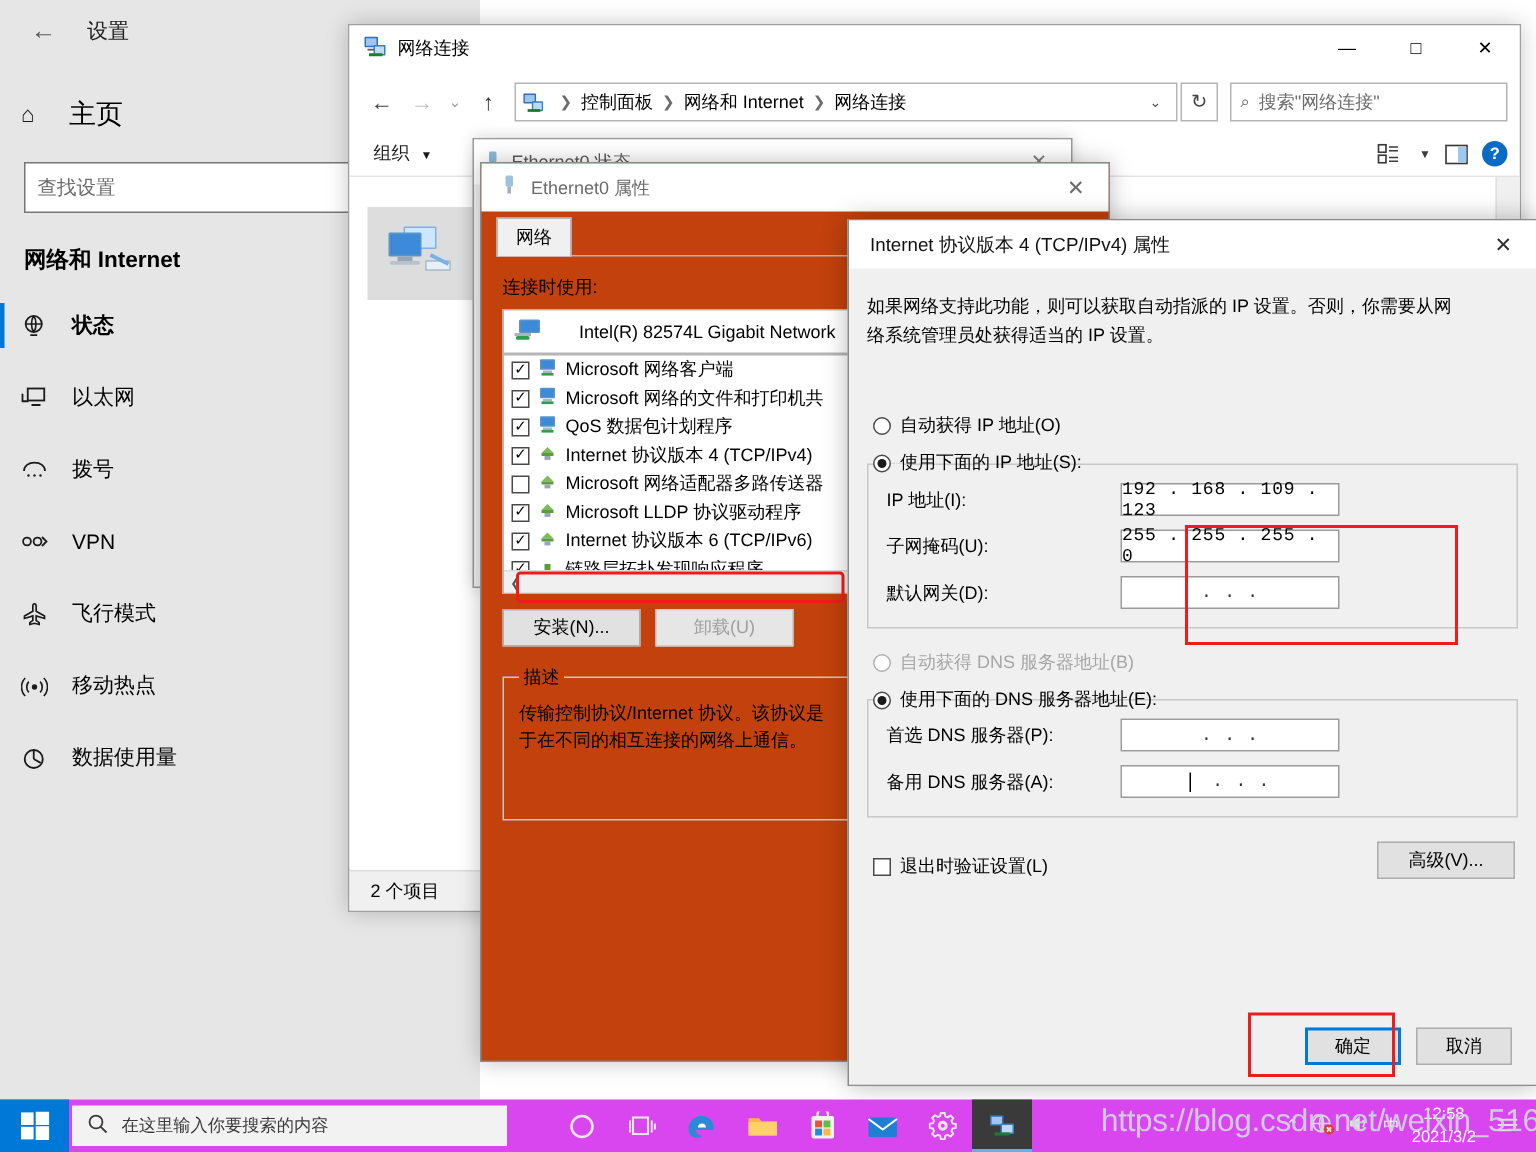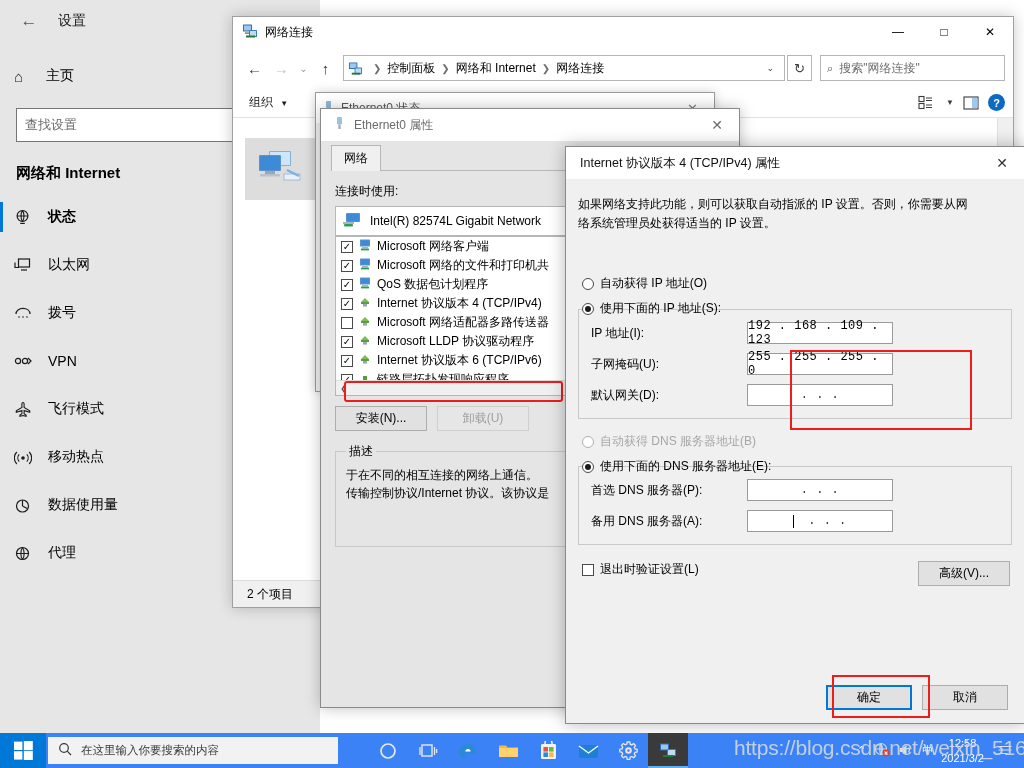--- a/index.html
+++ b/index.html
@@ -26,21 +26,21 @@
     display: flex; align-items: center; justify-content: center;
     color: #5a5a5a; font-size: 17px;
   }
   #settings-title {
     position: absolute; left: 58px; top: 12px; font-size: 14px; color: #1b1b1b;
   }
   .nav-home {
     display: flex; align-items: center; height: 36px; padding-left: 14px; margin-top: 10px;
   }
   .nav-home .glyph { width: 32px; font-size: 15px; color: #1b1b1b; }
-  .nav-home .lbl { font-size: 14px; text-align: center; }
+  .nav-home .lbl { font-size: 18px; text-align: center; }
   #settings-search {
     margin: 14px 14px 0 16px; height: 34px;
     border: 1px solid #767676; background: #fff;
     display: flex; align-items: center; padding: 0 8px;
   }
   #settings-search .ph { color: #6b6b6b; font-size: 13px; }
   #settings-heading {
     margin: 22px 0 10px 16px; font-size: 15px; font-weight: bold; color: #000;
   }
   .sb-item {
@@ -142,21 +142,21 @@
   }
   #eth-status-title {
     height: 30px; display: flex; align-items: center; padding: 0 6px;
     background: #ffffff; color: #5a5a5a; font-size: 12px;
   }
   #eth-status-title .x { margin-left: auto; color: #7a7a7a; font-size: 13px; padding: 0 10px; }
 
   
   #eth-props {
     position: absolute; left: 320px; top: 108px; width: 420px; height: 600px;
-    background: #e5e5e5; border: 1px solid #8a8a8a;
+    background: #c2410c; border: 1px solid #8a8a8a;
     box-shadow: 0 0 14px rgba(0,0,0,0.25);
   }
   #eth-props-title {
     height: 32px; background: #ffffff; display: flex; align-items: center; padding: 0 4px;
   }
   #eth-props-title .ico { margin-left: 8px; }
   #eth-props-title .t { margin-left: 8px; font-size: 12px; color: #6b6b6b; }
   #eth-props-title .x { margin-left: auto; font-size: 14px; color: #6b6b6b; padding: 0 12px; }
 
   .tabstrip { height: 26px; position: relative; margin: 4px 10px 0 10px; }
@@ -165,21 +165,21 @@
   }
   .tab {
     display: inline-flex; align-items: center; height: 26px; padding: 0 12px;
     background: #f0f0f0; border: 1px solid #b6b6b6; border-bottom: none;
     font-size: 12px; position: relative; z-index: 2;
   }
   .dlg-body { padding: 12px 14px 0 14px; font-size: 12px; }
   .lbl-row { margin-bottom: 6px; }
   .combo {
     height: 30px; border: 1px solid #b6b6b6; background: #fff;
-    display: flex; align-items: center; padding: 0 6px; gap: 8px;
+    display: flex; align-items: center; padding: 0 6px; gap: 24px;
   }
   .combo .txt { font-size: 12px; }
   .section-label { margin: 34px 0 6px 0; }
   .listbox {
     border: 1px solid #b6b6b6; background: #fff; height: 160px; position: relative; overflow: hidden;
   }
   .lb-row {
     display: flex; align-items: center; height: 19px; padding-left: 5px; gap: 5px; font-size: 12px;
     white-space: nowrap;
   }
@@ -241,32 +241,32 @@
   .ipbox.empty { justify-content: center; color: #333; }
   .ipbox .caret {
     display: inline-block; width: 1px; height: 13px; background: #000; margin-right: 14px;
   }
   .cb-row { display: flex; align-items: center; gap: 6px; font-size: 12px; }
   #ipv4-footer {
     position: absolute; left: 0; right: 0; bottom: 0; height: 52px; background: #f0f0f0;
     display: flex; align-items: center; justify-content: flex-end; padding-right: 16px; gap: 10px;
   }
   .btn-ok {
-    width: 86px; height: 25px; background: #e1e1e1; border: 1px solid #adadad;
+    width: 64px; height: 25px; background: #e1e1e1; border: 1px solid #adadad;
     display: flex; align-items: center; justify-content: center; font-size: 12px;
   }
   .btn-ok.focus { border: 2px solid #0078d7; }
 
   
   .redbox { position: absolute; border: 2px solid #ef1c1c; pointer-events: none; }
 
   
   #taskbar {
     position: absolute; left: 0; bottom: 0; width: 1024px; height: 35px;
-    background: #3b82f6; display: flex; align-items: center;
+    background: #d946ef; display: flex; align-items: center;
   }
   #start-btn {
     width: 46px; height: 35px; background: #0078d7;
     display: flex; align-items: center; justify-content: center;
   }
   #tb-search {
     width: 290px; height: 27px; background: #f2f2f2; margin-left: 2px;
     display: flex; align-items: center; padding: 0 10px; gap: 9px;
   }
   #tb-search .ph { font-size: 11.5px; color: #3a3a3a; }
@@ -375,29 +375,20 @@
   <div class="sb-item">
     <span class="glyph">
       <svg width="17" height="17" viewBox="0 0 17 17">
           <circle cx="8.5" cy="9" r="6" fill="none" stroke="#1b1b1b" stroke-width="1.2"></circle>
           <path d="M8.5 9V3.2M8.5 9l4.6 2.6" stroke="#1b1b1b" stroke-width="1.2"></path>
         </svg>
     </span>
     <span class="lbl">数据使用量</span>
   </div>
 
-  <div class="sb-item">
-    <span class="glyph">
-      <svg width="17" height="17" viewBox="0 0 17 17">
-          <circle cx="8.5" cy="8.5" r="6" fill="none" stroke="#1b1b1b" stroke-width="1.2"></circle>
-          <path d="M2.5 8.5h12M8.5 2.5c2.2 2.9 2.2 9.1 0 12M8.5 2.5c-2.2 2.9-2.2 9.1 0 12" fill="none" stroke="#1b1b1b" stroke-width="1.1"></path>
-        </svg>
-    </span>
-    <span class="lbl">代理</span>
-  </div>
 </div>
 
 <div id="netconn-window">
   <div id="netconn-titlebar">
     <span class="app-ico">
       <svg width="16" height="16" viewBox="0 0 16 16">
           <rect x="1" y="1.5" width="9" height="7" rx="0.6" fill="#2f6fb5"></rect>
           <rect x="2" y="2.5" width="7" height="5" fill="#9fc7ea"></rect>
           <rect x="3" y="9.5" width="5" height="1.2" fill="#5a5a5a"></rect>
           <rect x="7" y="7" width="8" height="7" rx="0.6" fill="#3b7dbf"></rect>
@@ -617,22 +608,22 @@
       </div>
     </div>
 
     <div class="btn-row">
       <div class="btn">安装(N)...</div>
       <div class="btn disabled">卸载(U)</div>
     </div>
 
     <fieldset class="group">
       <legend>描述</legend>
+      <div class="desc-text">传输控制协议/Internet 协议。该协议是</div>
       <div class="desc-text">于在不同的相互连接的网络上通信。</div>
-      <div class="desc-text">传输控制协议/Internet 协议。该协议是</div>
       <div style="height:34px"></div>
     </fieldset>
   </div>
 </div>
 
 <div class="redbox" style="left:344px; top:381px; width:219px; height:21px; border-radius:3px;"></div>
 
 <div id="ipv4-props">
   <div id="ipv4-title">
     <span class="t">Internet 协议版本 4 (TCP/IPv4) 属性</span>
@@ -690,21 +681,21 @@
       </div>
       <div class="field-row" style="margin-bottom:2px;">
         <span class="fl">备用 DNS 服务器(A):</span>
         <span class="ipbox empty">
             <span class="caret"></span>
             <span>.     .     .</span>
           </span>
       </div>
     </fieldset>
 
-    <div style="display:flex;align-items:flex-start;margin:16px 6px 0 8px;">
+    <div style="display:flex;align-items:flex-end;margin:16px 6px 0 8px;">
       <span class="cb-row">
         <span class="cb"></span>
         <span>退出时验证设置(L)</span>
       </span>
       <span class="btn" style="margin-left:auto;min-width:92px;">高级(V)...</span>
     </div>
   </div>
 
   <div id="ipv4-footer">
     <div class="btn-ok focus">确定</div>

